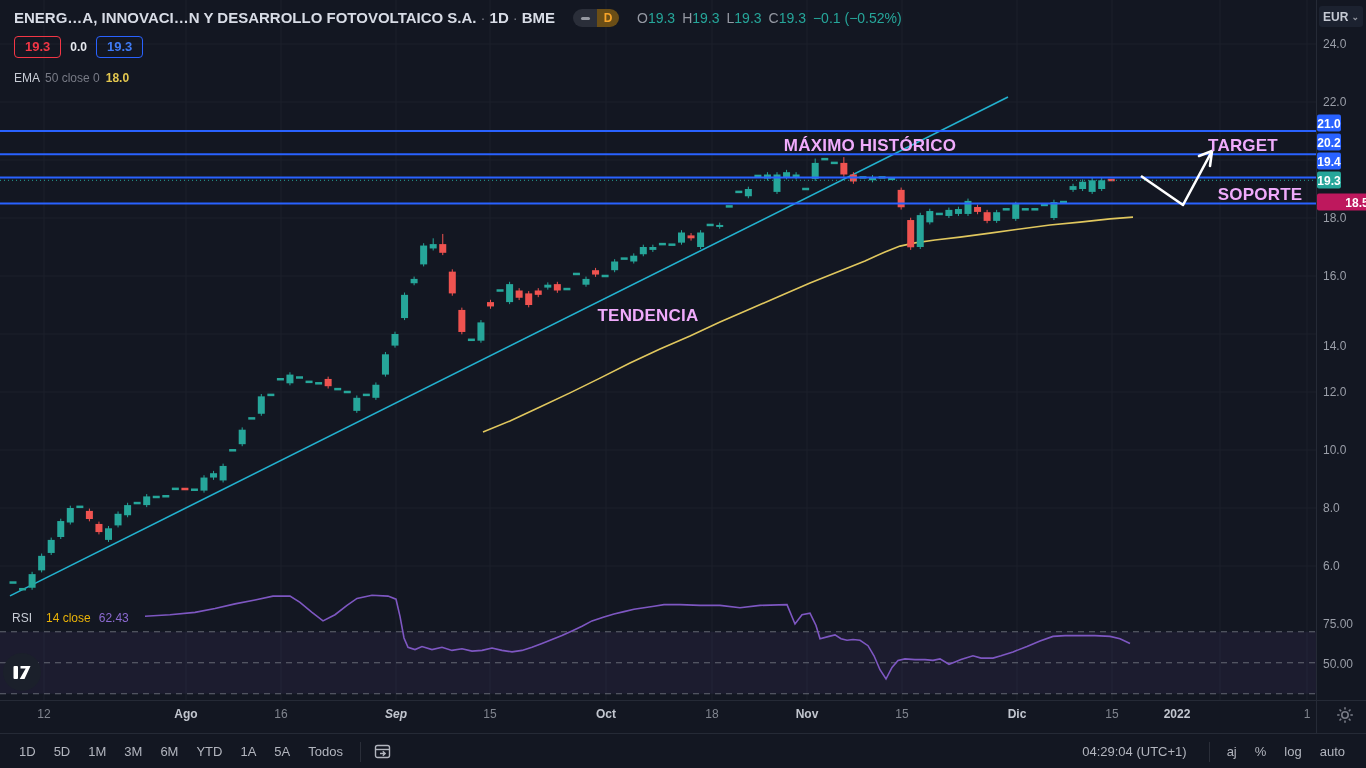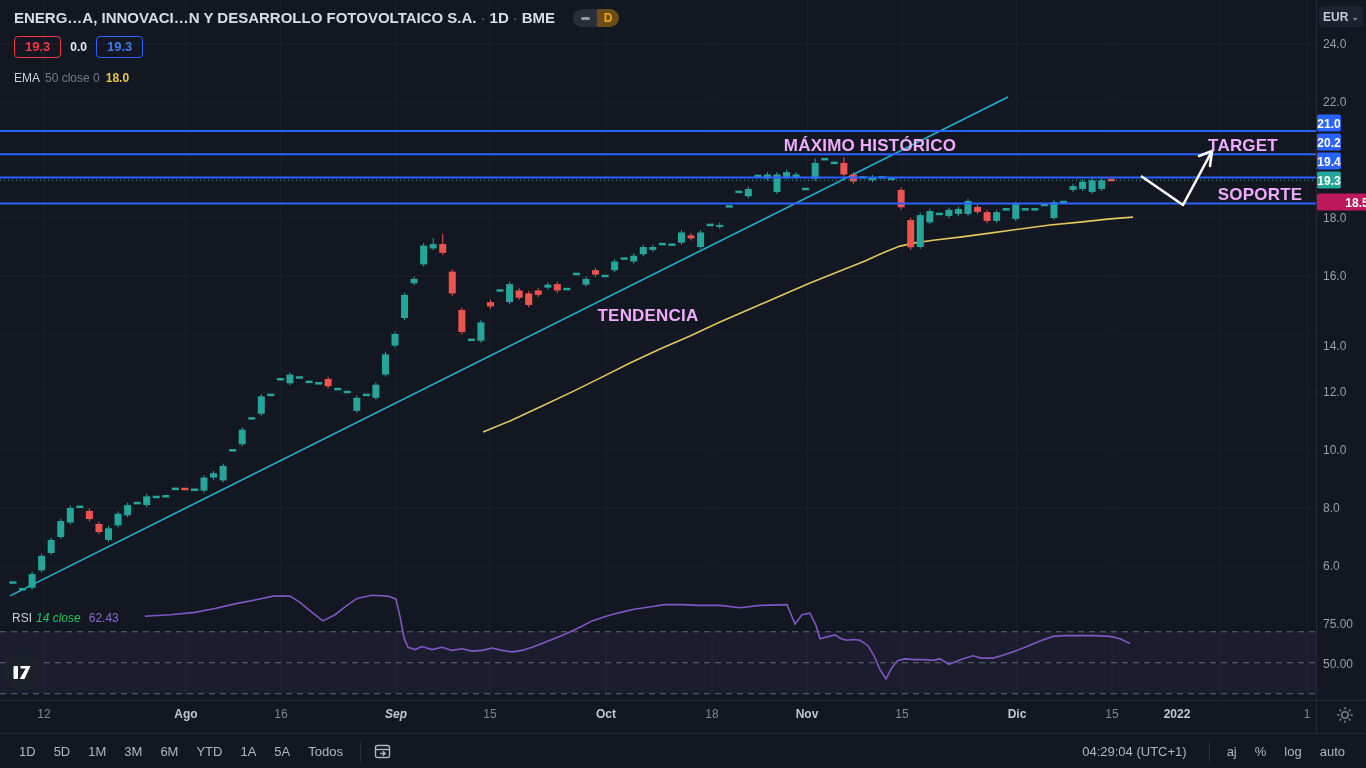--- a/index.html
+++ b/index.html
@@ -20,21 +20,21 @@
   .pricebox{border-radius:4px;padding:2px 10px;border:1px solid;line-height:16px;}
   .pricebox.sell{border-color:#f23645;color:#f23645;}
   .pricebox.buy{border-color:#2962ff;color:#3f7bf5;}
   #spread-val{color:#e6e9ef;font-size:12px;}
   #ema-row{position:absolute;left:14px;top:71px;font-size:12px;white-space:nowrap;}
   #ema-row .name{color:#c9cdd6;}
   #ema-row .params{color:#787b86;margin:0 6px 0 5px;}
   #ema-row .value{color:#e3c74f;font-weight:bold;}
   #rsi-legend{position:absolute;left:12px;top:611px;font-size:12px;white-space:nowrap;}
   #rsi-legend .name{color:#c9cdd6;}
-  #rsi-legend .params{color:#22c55e;margin:0 8px 0 4px;font-style:italic;}
+  #rsi-legend .params{color:#eab308;margin:0 8px 0 14px;}
   #rsi-legend .value{color:#8b6ad0;}
   
   .anno{position:absolute;transform:translateX(-50%);font-size:17px;font-weight:bold;color:#f0abfc;white-space:nowrap;letter-spacing:.2px;}
   
   #axis-border{position:absolute;left:1316px;top:0;width:1px;height:733px;background:#252a36;}
   #eur-btn{position:absolute;left:1319px;top:6px;width:44px;height:21px;background:#1c2230;border-radius:3px;
            display:flex;align-items:center;justify-content:center;gap:3px;font-size:12px;font-weight:bold;color:#c6cad4;}
   #eur-btn .chev{font-size:9px;color:#9598a1;}
   .axis-label{position:absolute;left:1323px;transform:translateY(-50%);font-size:12px;color:#9a9ea8;white-space:nowrap;}
   .axis-badge{position:absolute;left:1317px;width:24px;height:17px;border-radius:2px;transform:translateY(-50%);
@@ -294,20 +294,23 @@
     <span>ENERG…A, INNOVACI…N Y DESARROLLO FOTOVOLTAICO S.A.</span><span class="sep">·</span><span>1D</span><span class="sep">·</span><span>BME</span>
   </div>
 
   <div id="interval-pill">
     <span class="collapse">
         <i></i>
       </span>
     <span class="dbadge">D</span>
   </div>
 
+  <div id="ohlc-row">
+    <span class="lbl">O</span><span class="val">19.3</span><span class="lbl">H</span><span class="val">19.3</span><span class="lbl">L</span><span class="val">19.3</span><span class="lbl">C</span><span class="val">19.3</span><span class="chg">−0.1 (−0.52%)</span>
+  </div>
 
   <div id="trade-row">
     <span class="pricebox sell">19.3</span>
     <span id="spread-val">0.0</span>
     <span class="pricebox buy">19.3</span>
   </div>
 
   <div id="ema-row">
     <span class="name">EMA</span><span class="params">50 close 0</span><span class="value">18.0</span>
   </div>

